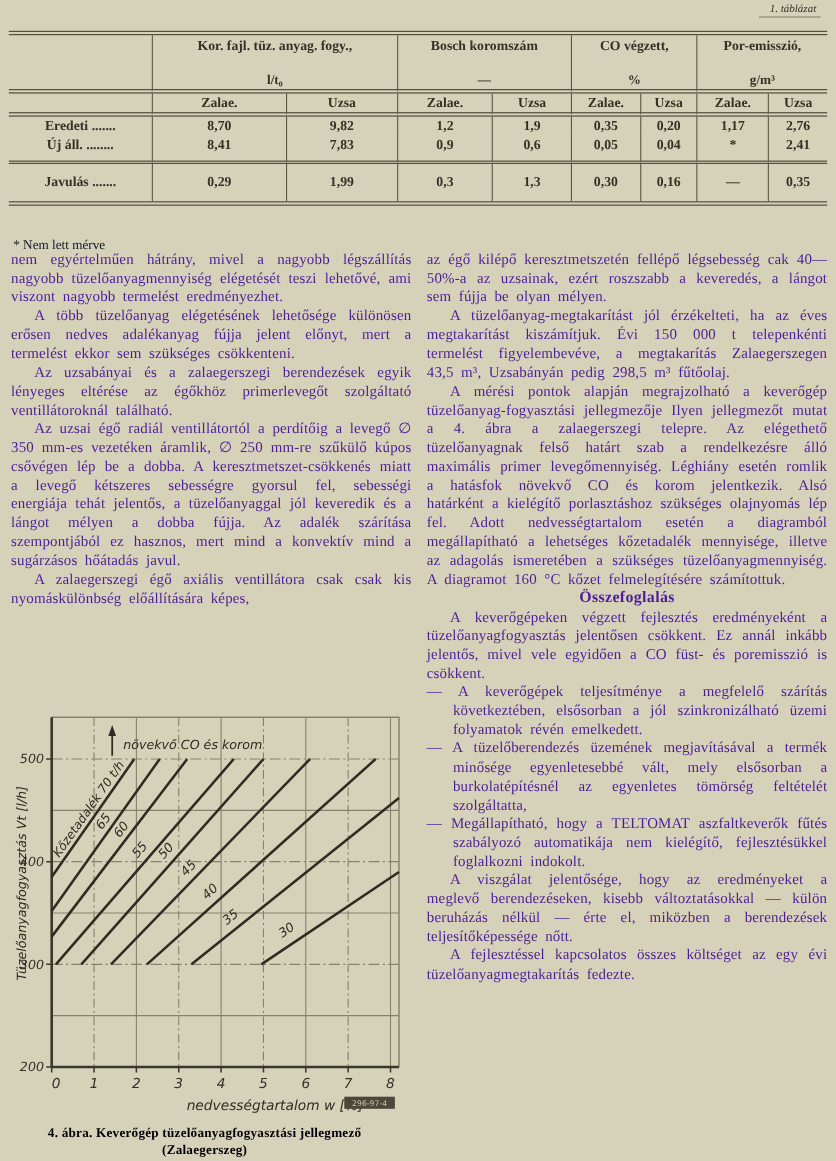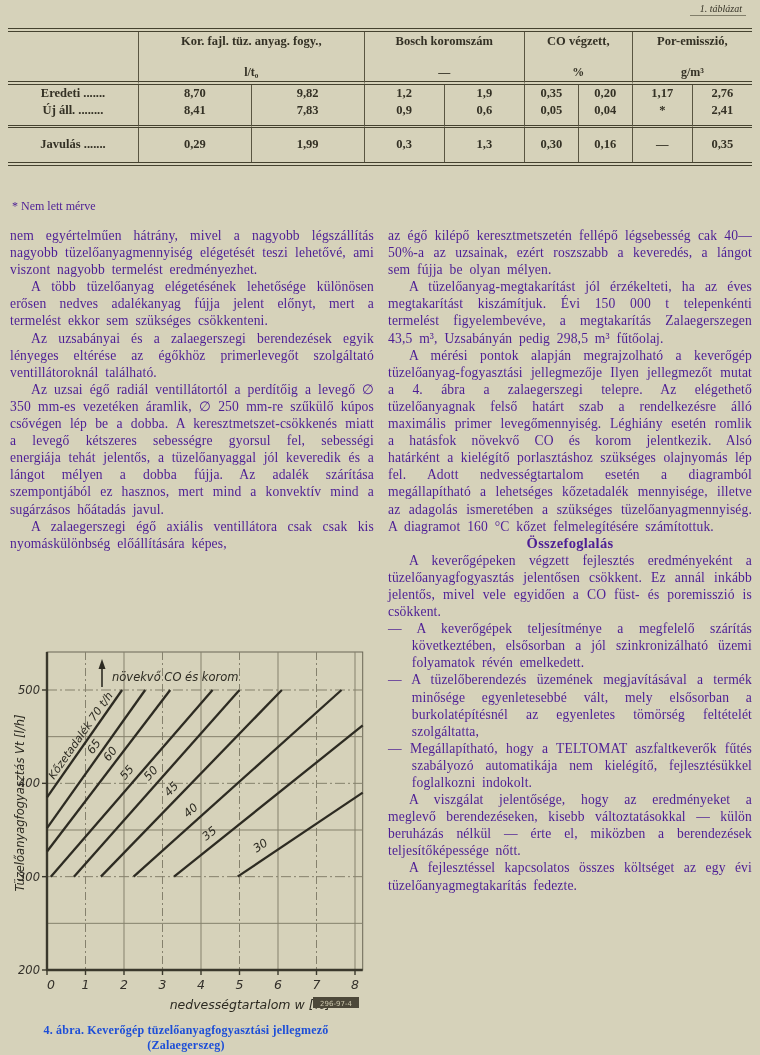--- a/index.html
+++ b/index.html
@@ -22,40 +22,40 @@
   table.res th, table.res td{font-weight:bold;padding:1px 4px;text-align:center;vertical-align:middle;}
   .ghead th{padding:7px 4px 9px;border-bottom:4px double #45422f;line-height:1.35;}
   .ghead th.lbl{border-bottom:4px double #45422f;}
   .vsep{border-left:1px solid #5a5642;}
   .sub th{padding:6px 4px 7px;border-bottom:4px double #45422f;}
   .datarow td, .datarow th{padding:2px 4px;}
   .datarow th{text-align:left;padding-left:6px;white-space:nowrap;}
   tr.r2 td, tr.r2 th{padding-bottom:7px;border-bottom:3px double #45422f;}
   tr.jav td, tr.jav th{padding-top:9px;padding-bottom:10px;}
   .unit{display:block;font-size:12px;margin-top:14px;}
-  .footnote{position:absolute;left:12px;top:199px;font-size:12px;color:#4c1d95;text-align:right;}
+  .footnote{position:absolute;left:12px;top:215px;font-size:12px;color:#0f172a;text-align:right;}
   
   .col{
     position:absolute;top:227px;width:364px;text-align:justify;
     font-size:13.6px;line-height:17.1px;word-spacing:3.2px;letter-spacing:.15px;color:#4c1d95;
   }
   .col.left{left:10px;}
   .col.right{left:388px;}
   .col p{margin:0;text-indent:1.55em;}
   .col p.noindent{text-indent:0;}
   .col .bullet{margin:0;padding-left:1.75em;text-indent:-1.75em;}
   .h-sum{
     text-align:center;font-weight:bold;font-size:14.5px;letter-spacing:.3px;
     margin:10px 0 7px;text-indent:0 !important;
   }
   
   .figure{position:absolute;left:8px;top:645px;width:372px;height:375px;}
   .caption{
     position:absolute;left:14px;top:1023px;width:344px;text-align:center;
-    font-weight:bold;font-size:12px;line-height:15px;color:#1d4ed8;letter-spacing:.2px;
+    font-weight:bold;font-size:12px;line-height:15px;color:#000000;letter-spacing:.2px;
   }
   svg text{font-family:"DejaVu Sans", sans-serif;}
 </style>
 </head>
 <body>
 
 <div class="tag">1. táblázat</div>
 
 <div class="tblwrap">
   <table class="res">
@@ -71,20 +71,31 @@
           <span class="unit">—</span>
         </th>
         <th colspan="2" class="vsep">
           <span>CO végzett,</span>
           <span class="unit">%</span>
         </th>
         <th colspan="2" class="vsep">
           <span>Por-emisszió,</span>
           <span class="unit">g/m³</span>
         </th>
+      </tr>
+      <tr class="sub">
+        <th></th>
+        <th class="vsep">Zalae.</th>
+        <th class="vsep">Uzsa</th>
+        <th class="vsep">Zalae.</th>
+        <th class="vsep">Uzsa</th>
+        <th class="vsep">Zalae.</th>
+        <th class="vsep">Uzsa</th>
+        <th class="vsep">Zalae.</th>
+        <th class="vsep">Uzsa</th>
       </tr>
     </thead>
     <tbody>
       <tr class="datarow r1">
         <th>Eredeti .......</th>
         <td class="vsep">8,70</td>
         <td class="vsep">9,82</td>
         <td class="vsep">1,2</td>
         <td class="vsep">1,9</td>
         <td class="vsep">0,35</td>

